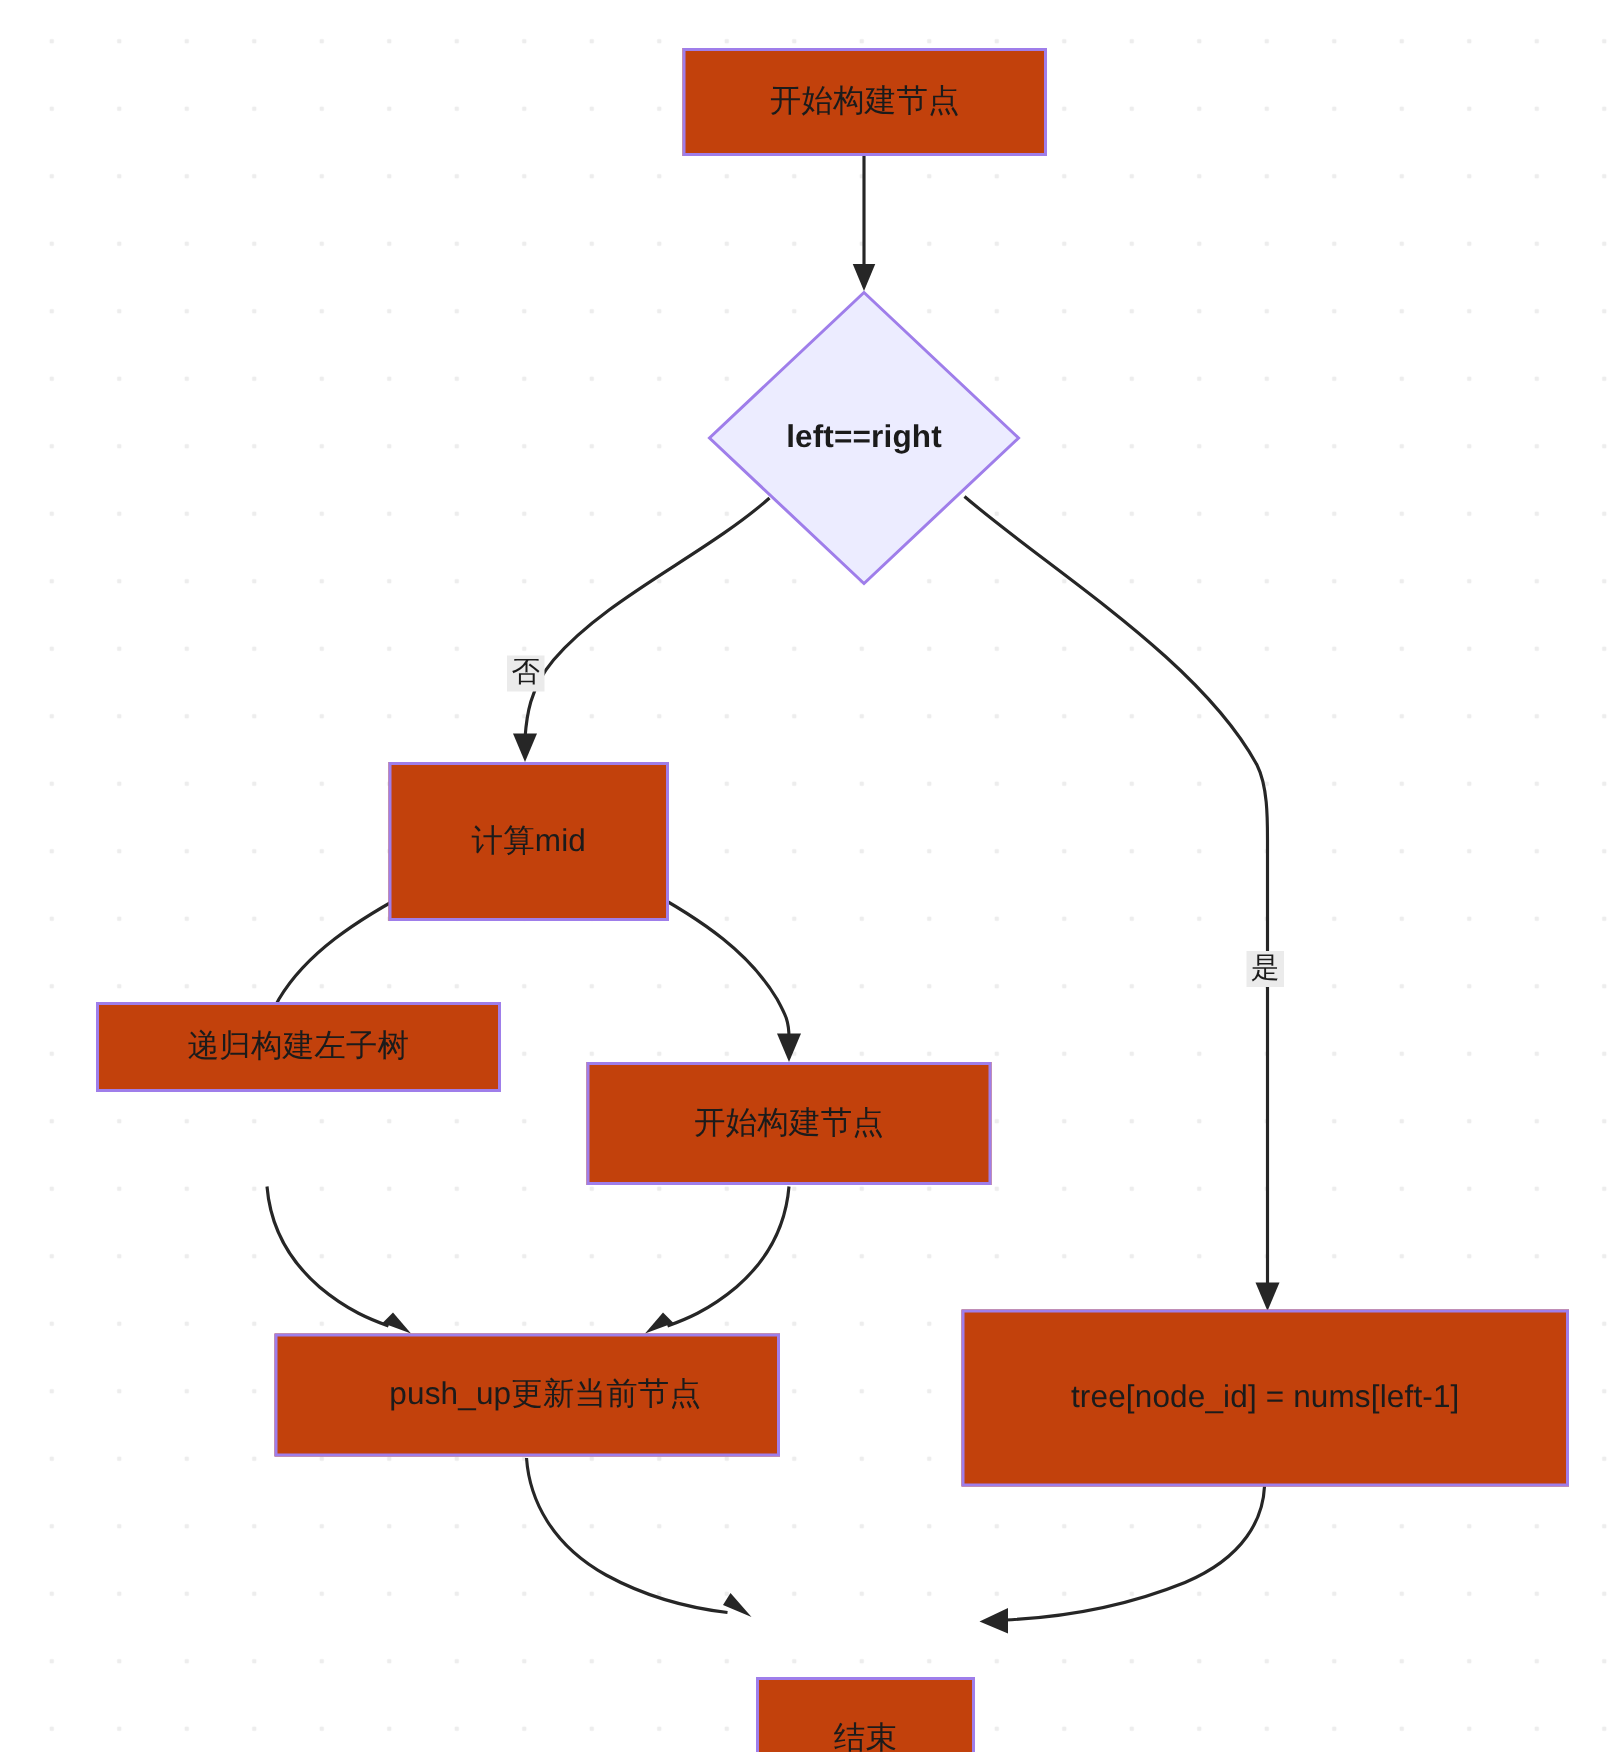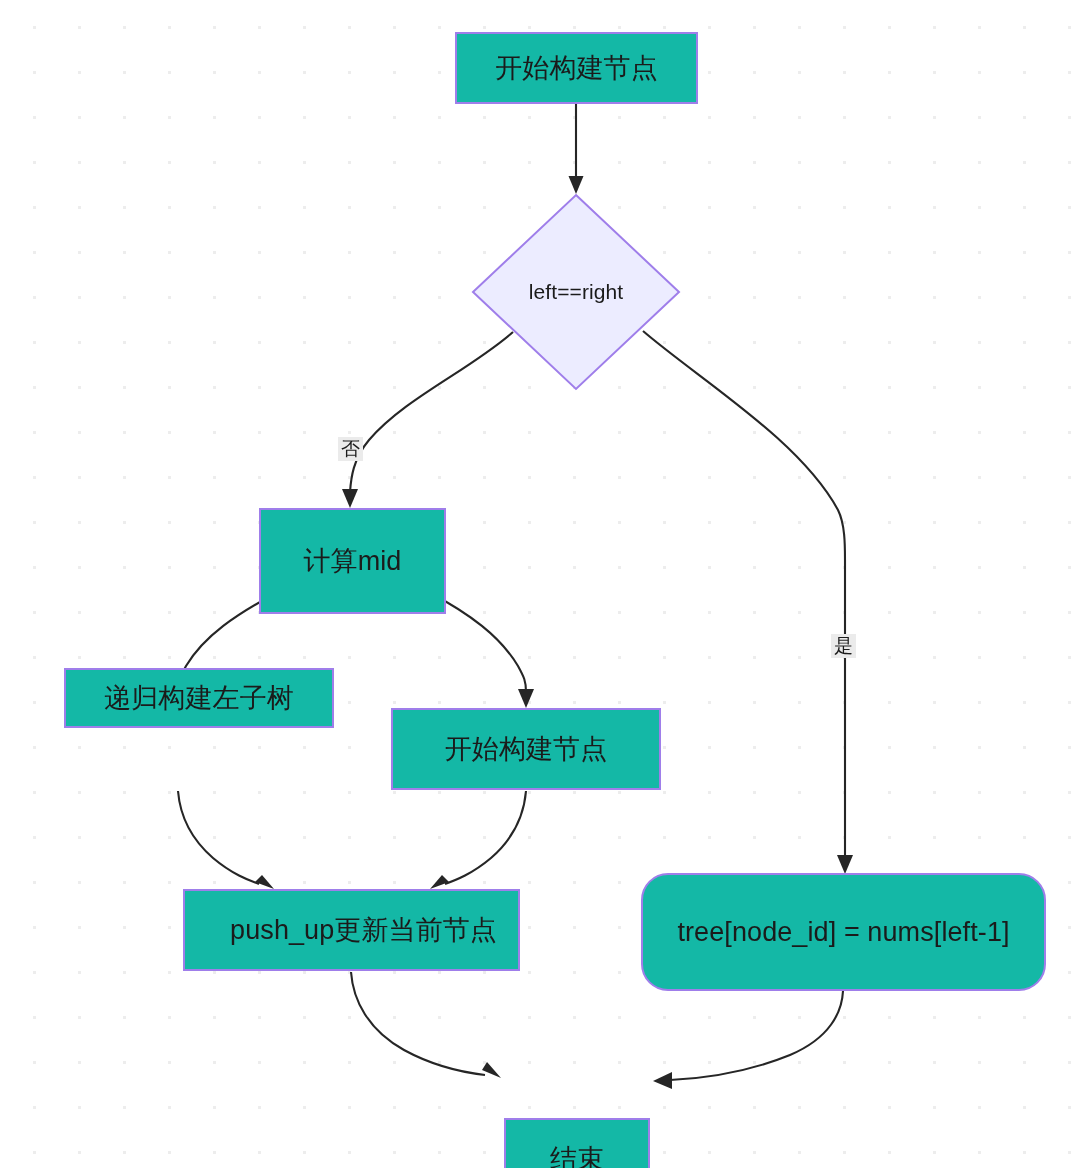--- a/index.html
+++ b/index.html
@@ -29,28 +29,28 @@
     stroke: #262626;
     stroke-width: 2.1px;
   }
   .arrow-head {
     fill: #262626;
     stroke: none;
   }
   .node {
     position: absolute;
     box-sizing: border-box;
-    background: #14b8a6;
+    background: #c2410c;
     border: 2px solid #9f7eea;
     display: flex;
     align-items: center;
     justify-content: center;
     text-align: center;
     color: #1b1b1b;
-    font-size: 27px;
+    font-size: 21px;
     line-height: 1.28;
     letter-spacing: 0.1px;
   }
   .node-label {
     display: block;
     padding: 0 10px;
   }
   .node-diamond {
     position: absolute;
     box-sizing: border-box;
@@ -138,21 +138,21 @@
   <g>
     <path class="edge-path" d="M843,991 C842,1012 830,1038 790,1055 C738,1076 692,1079 670,1080"></path>
     <polygon class="arrow-head" points="653,1081 672,1072 672,1089"></polygon>
   </g>
 </svg>
 
 <div class="node" style="left:455px; top:32px; width:243px; height:72px;">
   <span class="node-label">开始构建节点</span>
 </div>
 
-<div class="node-diamond" style="left:471px; top:193px; width:210px; height:198px;">
+<div class="node-diamond" style="left:471px; top:193px; width:210px; height:198px;font-weight:bold;">
   <svg class="diamond-shape" viewBox="0 0 210 198" preserveAspectRatio="none">
     <polygon points="105,2 208,99 105,196 2,99"></polygon>
   </svg>
   <div class="diamond-text">left==right</div>
 </div>
 
 <div class="edge-label" style="left:338px; top:437px;">
   <span>否</span>
 </div>
 
@@ -169,19 +169,19 @@
 </div>
 
 <div class="node" style="left:391px; top:708px; width:270px; height:82px;">
   <span class="node-label">开始构建节点</span>
 </div>
 
 <div class="node" style="left:183px; top:889px; width:337px; height:82px;padding-left:24px;">
   <span class="node-label">push_up更新当前节点</span>
 </div>
 
-<div class="node" style="left:641px; top:873px; width:405px; height:118px;border-radius:27px;">
+<div class="node" style="left:641px; top:873px; width:405px; height:118px;">
   <span class="node-label" style="max-width:335px;">tree[node_id] = nums[left-1]</span>
 </div>
 
 <div class="node" style="left:504px; top:1070px; width:146px; height:82px;margin-top:48px;">
   <span class="node-label">结束</span>
 </div>
 
 </body></html>

